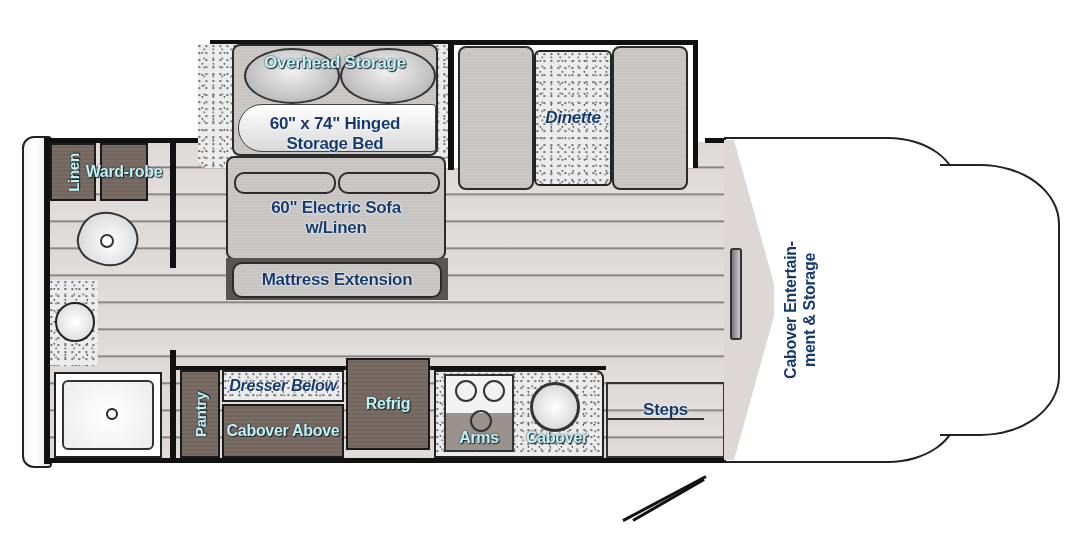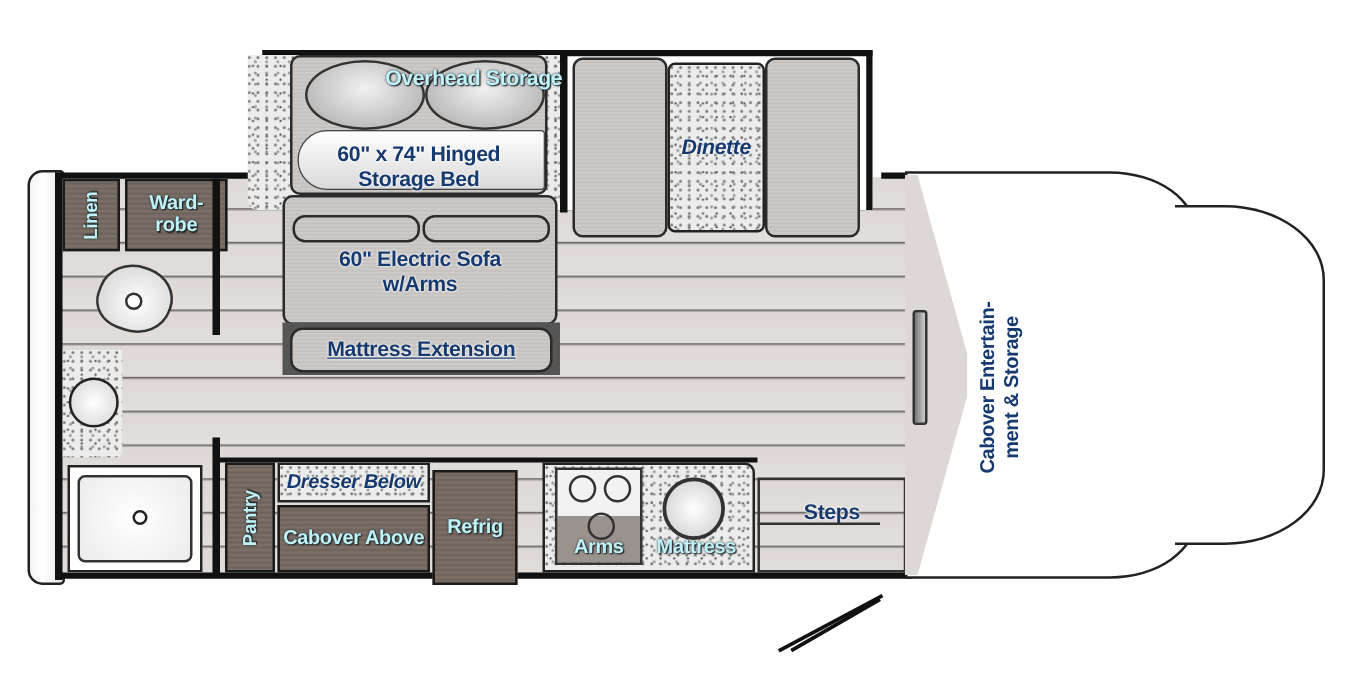--- a/index.html
+++ b/index.html
@@ -48,49 +48,49 @@
 <div class="abs wall" style="left:705px;top:138px;width:25px;height:5px;"></div>
 <div class="abs wall" style="left:44px;top:458px;width:686px;height:5px;"></div>
 
 <div class="abs" style="left:210px;top:40px;width:488px;height:128px;background:#fff;border:5px solid #111;border-bottom:none;box-sizing:border-box;"></div>
 <div class="abs wall" style="left:448px;top:40px;width:6px;height:130px;"></div>
 
 <div class="abs granite" style="left:198px;top:44px;width:250px;height:124px;border-radius:0 0 8px 8px;"></div>
 <div class="abs fabric" style="left:232px;top:44px;width:206px;height:112px;border-radius:8px;box-sizing:border-box;"></div>
 <div class="abs" style="left:244px;top:48px;width:92px;height:52px;border-radius:50%;border:2px solid #333;background:radial-gradient(ellipse at 50% 40%,#f1f1f1,#a8a8a8);"></div>
 <div class="abs" style="left:340px;top:48px;width:92px;height:52px;border-radius:50%;border:2px solid #333;background:radial-gradient(ellipse at 50% 40%,#f1f1f1,#a8a8a8);"></div>
-<div class="abs lbl-light center" style="left:232px;top:52px;width:206px;height:22px;font-size:17px;padding-left:44px;">Overhead Storage</div>
+<div class="abs lbl-light center" style="left:232px;top:52px;width:206px;height:22px;font-size:17px;">Overhead Storage</div>
 <div class="abs" style="left:238px;top:104px;width:196px;height:46px;background:linear-gradient(to bottom,#ffffff,#d9d9d9);border:1px solid #444;border-radius:30px 4px 4px 30px;"></div>
 <div class="abs lbl-dark center" style="left:232px;top:112px;width:206px;height:44px;font-size:17px;flex-direction:column;line-height:20px;">
   <span>60" x 74" Hinged</span>
   <span>Storage Bed</span>
 </div>
 
 <div class="abs fabric" style="left:226px;top:156px;width:220px;height:104px;border-radius:8px;box-sizing:border-box;"></div>
 <div class="abs fabric" style="left:234px;top:172px;width:102px;height:22px;border-radius:10px;box-sizing:border-box;"></div>
 <div class="abs fabric" style="left:338px;top:172px;width:102px;height:22px;border-radius:10px;box-sizing:border-box;"></div>
 <div class="abs lbl-dark center" style="left:226px;top:196px;width:220px;height:44px;font-size:17px;flex-direction:column;line-height:20px;">
   <span>60" Electric Sofa</span>
-  <span>w/Arms</span>
+  <span>w/Linen</span>
 </div>
 <div class="abs" style="left:226px;top:258px;width:222px;height:42px;background:#555;"></div>
 <div class="abs fabric center" style="left:232px;top:262px;width:210px;height:36px;border-radius:10px;box-sizing:border-box;">
-  <span class="lbl-dark" style="font-size:17px;text-decoration:underline;">Mattress Extension</span>
+  <span class="lbl-dark" style="font-size:17px;">Mattress Extension</span>
 </div>
 
 <div class="abs fabric" style="left:458px;top:46px;width:76px;height:144px;border-radius:8px;box-sizing:border-box;"></div>
 <div class="abs fabric" style="left:612px;top:46px;width:76px;height:144px;border-radius:8px;box-sizing:border-box;"></div>
 <div class="abs granite center" style="left:534px;top:50px;width:78px;height:136px;border:2px solid #222;border-radius:6px;box-sizing:border-box;">
   <span class="lbl-dark" style="font-size:17px;">Dinette</span>
 </div>
 
 <div class="abs wood center" style="left:50px;top:143px;width:46px;height:58px;box-sizing:border-box;">
   <span class="lbl-light" style="font-size:15px;transform:rotate(-90deg);">Linen</span>
 </div>
-<div class="abs wood center" style="left:100px;top:143px;width:82px;height:58px;box-sizing:border-box;flex-direction:column;line-height:18px;">
+<div class="abs wood center" style="left:100px;top:143px;width:48px;height:58px;box-sizing:border-box;flex-direction:row;line-height:18px;">
   <span class="lbl-light" style="font-size:16px;">Ward-</span>
   <span class="lbl-light" style="font-size:16px;">robe</span>
 </div>
 <div class="abs wall" style="left:170px;top:143px;width:6px;height:125px;"></div>
 <div class="abs wall" style="left:170px;top:350px;width:6px;height:110px;"></div>
 
 <div class="abs" style="left:78px;top:212px;width:56px;height:50px;border:2px solid #333;border-radius:50% 45% 50% 40%;background:radial-gradient(circle at 55% 55%,#ffffff,#cfcfcf);transform:rotate(20deg);"></div>
 <div class="abs" style="left:100px;top:234px;width:10px;height:10px;border:2px solid #333;border-radius:50%;background:#fff;"></div>
 
 <div class="abs granite" style="left:50px;top:280px;width:48px;height:86px;border-radius:0 0 6px 0;"></div>
@@ -103,32 +103,32 @@
 <div class="abs wall" style="left:176px;top:366px;width:430px;height:4px;"></div>
 <div class="abs wood center" style="left:180px;top:370px;width:40px;height:88px;box-sizing:border-box;">
   <span class="lbl-light" style="font-size:15px;transform:rotate(-90deg);">Pantry</span>
 </div>
 <div class="abs granite center" style="left:222px;top:370px;width:122px;height:32px;border:2px solid #222;box-sizing:border-box;">
   <span class="lbl-dark" style="font-size:16px;">Dresser Below</span>
 </div>
 <div class="abs wood center" style="left:222px;top:404px;width:122px;height:54px;box-sizing:border-box;">
   <span class="lbl-light" style="font-size:16px;">Cabover Above</span>
 </div>
-<div class="abs wood center" style="left:346px;top:376px;width:68px;height:92px;box-sizing:border-box;">
+<div class="abs wood center" style="left:346px;top:358px;width:84px;height:92px;box-sizing:border-box;">
   <span class="lbl-light" style="font-size:16px;">Refrig</span>
 </div>
 
 <div class="abs granite" style="left:434px;top:370px;width:170px;height:88px;border:2px solid #222;border-radius:0 8px 0 0;box-sizing:border-box;"></div>
 <div class="abs" style="left:444px;top:374px;width:70px;height:78px;border:2px solid #333;box-sizing:border-box;background:linear-gradient(to bottom,#f2f2f2 50%,#9a928c 50%);"></div>
 <div class="abs" style="left:455px;top:380px;width:18px;height:18px;border:2px solid #333;border-radius:50%;"></div>
 <div class="abs" style="left:483px;top:380px;width:18px;height:18px;border:2px solid #333;border-radius:50%;"></div>
 <div class="abs" style="left:470px;top:410px;width:18px;height:18px;border:2px solid #333;border-radius:50%;"></div>
 <div class="abs lbl-light center" style="left:444px;top:428px;width:70px;height:20px;font-size:16px;">Arms</div>
 <div class="abs" style="left:530px;top:382px;width:50px;height:50px;border:3px solid #333;border-radius:50%;background:radial-gradient(circle,#ffffff,#cccccc);box-sizing:border-box;"></div>
-<div class="abs lbl-light center" style="left:514px;top:428px;width:86px;height:20px;font-size:16px;">Mattress</div>
+<div class="abs lbl-light center" style="left:514px;top:428px;width:86px;height:20px;font-size:16px;">Cabover</div>
 
 <div class="abs center" style="left:606px;top:382px;width:119px;height:76px;border:2px solid #333;box-sizing:border-box;background:transparent;">
   <span class="lbl-dark" style="font-size:17px;margin-top:-20px;">Steps</span>
 </div>
 <div class="abs" style="left:606px;top:418px;width:98px;height:2px;background:#333;"></div>
 <div class="abs" style="left:624px;top:476px;width:82px;height:3px;background:#111;transform-origin:100% 50%;transform:rotate(-30deg);left:622px;top:478px;"></div>
 <div class="abs" style="left:622px;top:478px;width:94px;height:3px;background:#111;transform-origin:right center;transform:translate(-10px,-3px) rotate(-28deg);"></div>
 
 <div class="abs" style="left:724px;top:137px;width:234px;height:326px;background:#fff;border:2px solid #222;border-radius:0 70px 70px 0 / 0 50px 50px 0;box-sizing:border-box;"></div>
 <div class="abs" style="left:940px;top:164px;width:120px;height:272px;background:#fff;border:2px solid #222;border-left:none;border-radius:0 80px 80px 0 / 0 60px 60px 0;box-sizing:border-box;"></div>

